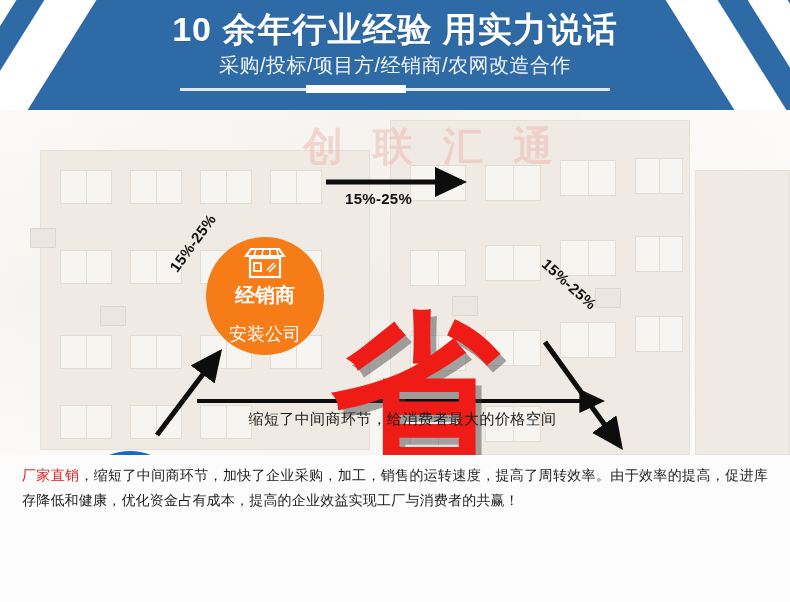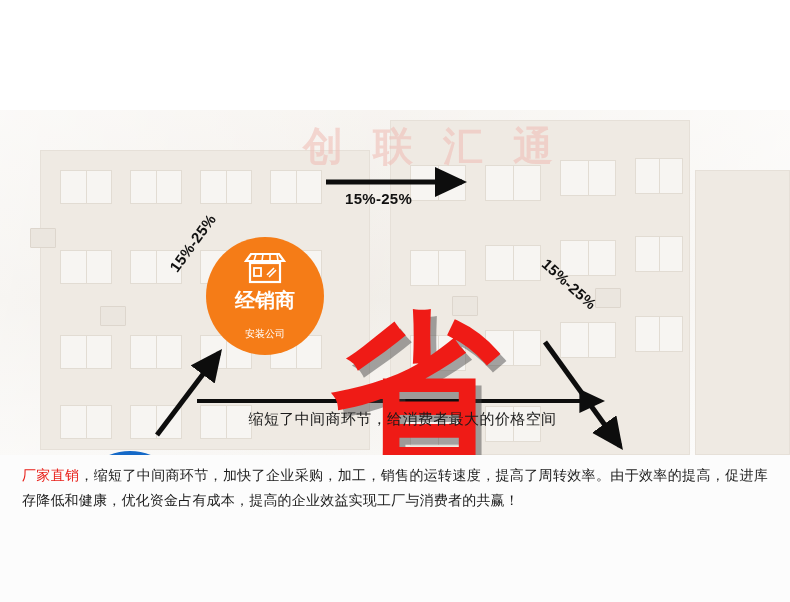--- a/index.html
+++ b/index.html
@@ -94,21 +94,21 @@
     position:absolute; border-radius:50%;
     display:flex; flex-direction:column; align-items:center; justify-content:center;
     color:#fff; text-align:center;
   }
   .node .ico { display:block; }
   .node .lbl { font-weight:bold; line-height:1.05; }
   .node .sublbl { font-weight:normal; }
 
   #node-dealer  { left:206px; top:127px; width:118px; height:118px; background:#f57c17; }
   #node-dealer .lbl { font-size:20px; margin-top:2px; }
-  #node-dealer .sublbl { font-size:10px; margin-top:16px; }
+  #node-dealer .sublbl { font-size:18px; margin-top:16px; }
 
   #node-bureau  { left:471px; top:144px; width:98px;  height:98px;  background:#f57c17; }
   #node-bureau .lbl { font-size:19px; margin-top:3px; }
 
   #node-company { left:74px;  top:341px; width:112px; height:112px; background:#1569c7; }
 
   
   .arrow-svg { position:absolute; left:0; top:0; width:790px; height:345px; overflow:visible; }
   .pct {
     position:absolute; font-size:15px; font-weight:bold; color:#111;
@@ -135,20 +135,35 @@
     letter-spacing:0.2px; text-align:justify;
   }
   .ftxt.p2 { margin-top:18px; }
   .hl { color:#e8201a; }
 </style>
 </head>
 <body>
 
 <div id="page">
 
+  <div class="banner">
+    <div class="banner-stripe bs-l1"></div>
+    <div class="banner-stripe bs-l2"></div>
+    <div class="banner-stripe bs-r1"></div>
+    <div class="banner-stripe bs-r2"></div>
+
+    <div class="banner-inner">
+      <div class="banner-title">10 余年行业经验 用实力说话</div>
+      <div class="banner-sub">采购/投标/项目方/经销商/农网改造合作</div>
+      <div class="banner-rule">
+        <div class="thin"></div>
+        <div class="thick"></div>
+      </div>
+    </div>
+  </div>
 
   <div class="stage">
 
     <div class="bg-photo">
       <div class="bldg" style="left:40px; top:40px; width:330px; height:300px;"></div>
       <div class="bldg" style="left:390px; top:10px; width:300px; height:335px;"></div>
       <div class="bldg" style="left:695px; top:60px; width:95px; height:285px;"></div>
 
       <div class="win" style="left:60px;  top:60px;  width:52px; height:34px;"></div>
       <div class="win" style="left:130px; top:60px;  width:52px; height:34px;"></div>

